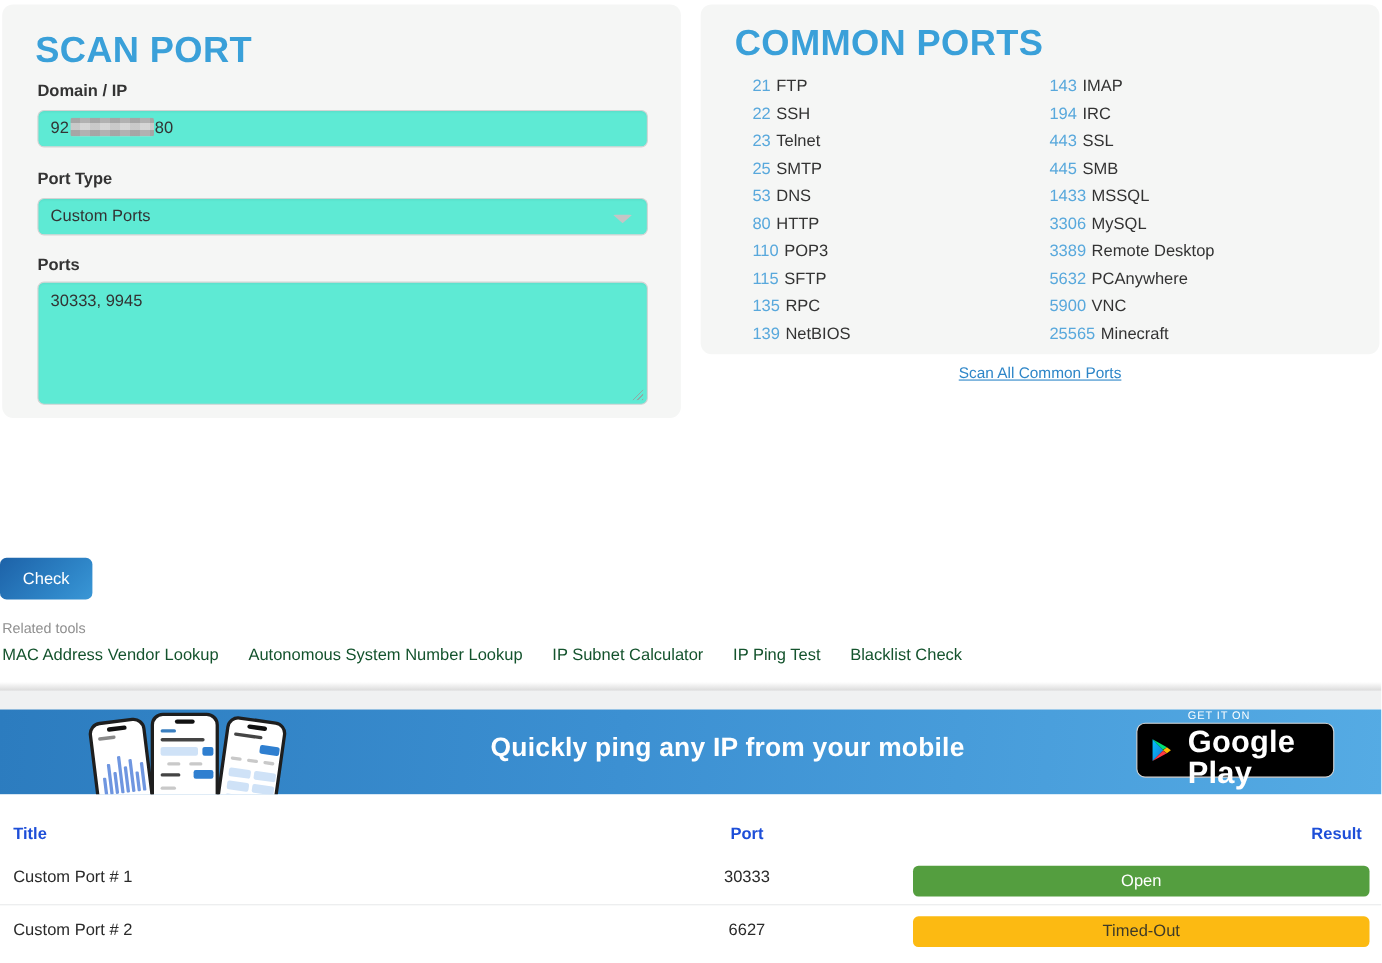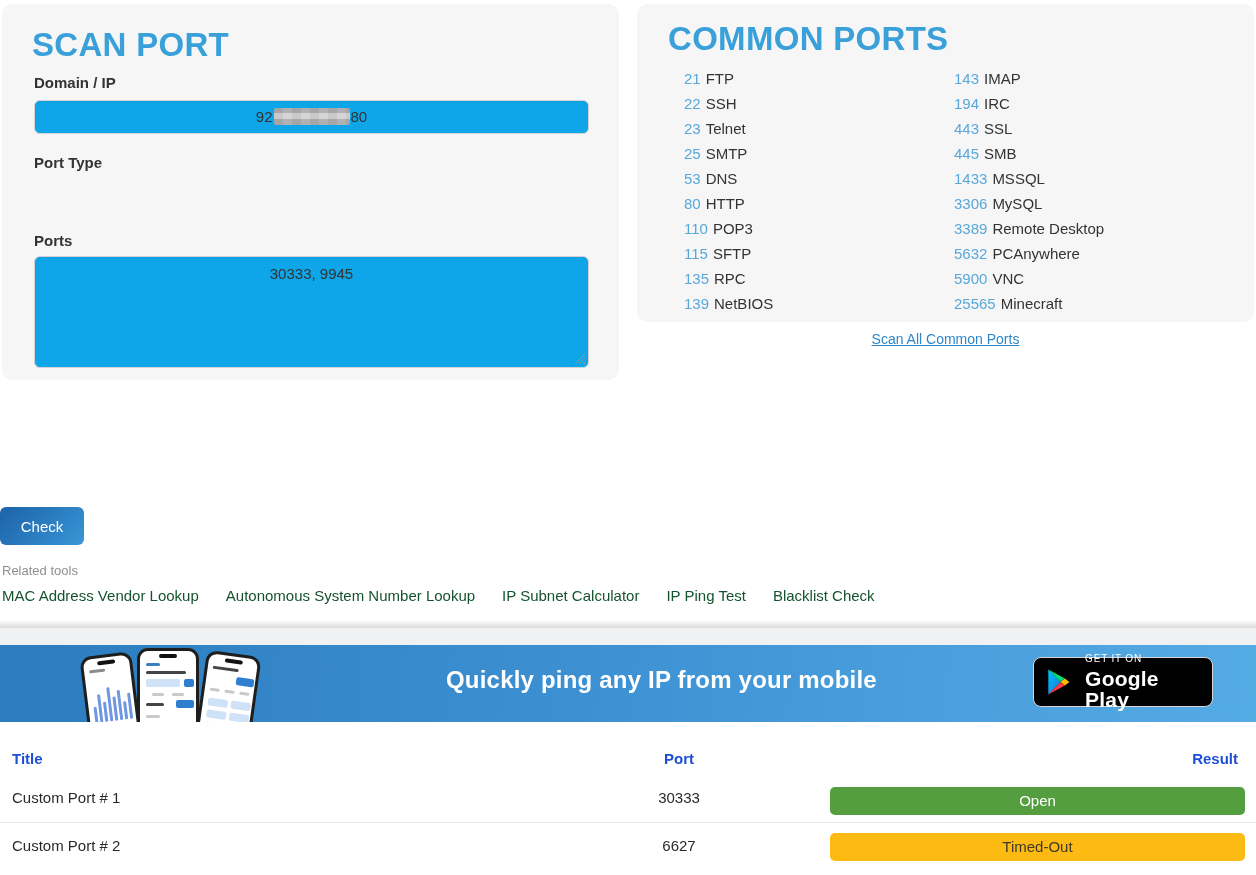--- a/index.html
+++ b/index.html
@@ -11,24 +11,24 @@
 
   
   .panel { position:absolute; background:#f5f6f5; border-radius:10px; }
   .panel-left  { left:2px;   top:4px; width:617px; height:376px; }
   .panel-right { left:637px; top:4px; width:617px; height:318px; }
   .panel-title { position:absolute; color:#3aa0d9; font-size:33px; font-weight:700; letter-spacing:.3px; white-space:nowrap; }
 
   .field-label { position:absolute; font-size:15px; font-weight:700; color:#333; }
 
   .field {
-    position:absolute; left:32px; width:555px; background:#0ea5e9;
+    position:absolute; left:32px; width:555px; background:#5eead4;
     border:1px solid #d3d3d3; border-radius:6px;
     box-shadow: inset 0 1px 2px rgba(0,0,0,.05);
-    font-size:15px; color:#333;text-align:center;
+    font-size:15px; color:#333;
   }
   .input-line { height:34px; line-height:32px; padding:0 11px; white-space:nowrap; }
   .redacted {
     display:inline-block; width:76px; height:17px; vertical-align:-3px; margin:0 1px;
     background-image:
       repeating-linear-gradient(0deg, rgba(150,150,150,.55) 0 6px, rgba(215,215,215,.55) 6px 12px),
       repeating-linear-gradient(90deg, #b9b9b9 0 9px, #d2d2d2 9px 18px);
     border-radius:2px;
   }
   .select-caret {
@@ -90,21 +90,21 @@
   .ph-bar   { position:absolute; bottom:0; width:3px; background:#6f96e0; border-radius:1px; }
 
   
   .gplay {
     position:absolute; left:1033px; top:12px; width:180px; height:50px;
     background:#000; border:1px solid #d6d6d6; border-radius:8px;
     display:flex; align-items:center; padding:0 12px; gap:14px; cursor:pointer;
   }
   .gplay-text { display:flex; flex-direction:column; color:#fff; line-height:1; }
   .gplay-line1 { font-size:10px; letter-spacing:.8px; margin-bottom:4px; }
-  .gplay-line2 { font-size:21px; font-weight:600; letter-spacing:.2px; }
+  .gplay-line2 { font-size:28px; font-weight:600; letter-spacing:.2px; }
 
   
   .th { position:absolute; font-size:15px; font-weight:700; color:#1d4ed8; }
   .td { position:absolute; font-size:15px; color:#2a2a2a; }
   .col-port   { left:604px; width:150px; text-align:center; }
   .col-result { left:836px; width:402px; text-align:center; }
   .row-divider { position:absolute; left:0; width:1256px; height:1px; background:#e9eaeb; }
   .badge {
     position:absolute; left:830px; width:415px; height:28px; border-radius:5px;
     font-size:15px; line-height:28px; text-align:center;
@@ -117,20 +117,24 @@
 
 <div id="page">
 
   <div class="panel panel-left">
     <div class="panel-title" style="left:30px; top:22px;">SCAN PORT</div>
 
     <div class="field-label" style="left:32px; top:70px;">Domain / IP</div>
     <div class="field input-line" style="top:96px;"><span>92</span><span class="redacted"></span><span>80</span></div>
 
     <div class="field-label" style="left:32px; top:150px;">Port Type</div>
+    <div class="field input-line" style="top:176px;">
+      <span>Custom Ports</span>
+      <span class="select-caret"></span>
+    </div>
 
     <div class="field-label" style="left:32px; top:228px;">Ports</div>
     <div class="field textarea" style="top:252px;">
       <span>30333, 9945</span>
       <span class="resize-handle"></span>
     </div>
   </div>
 
   <div class="panel panel-right">
     <div class="panel-title" style="left:31px; top:16px;">COMMON PORTS</div>

